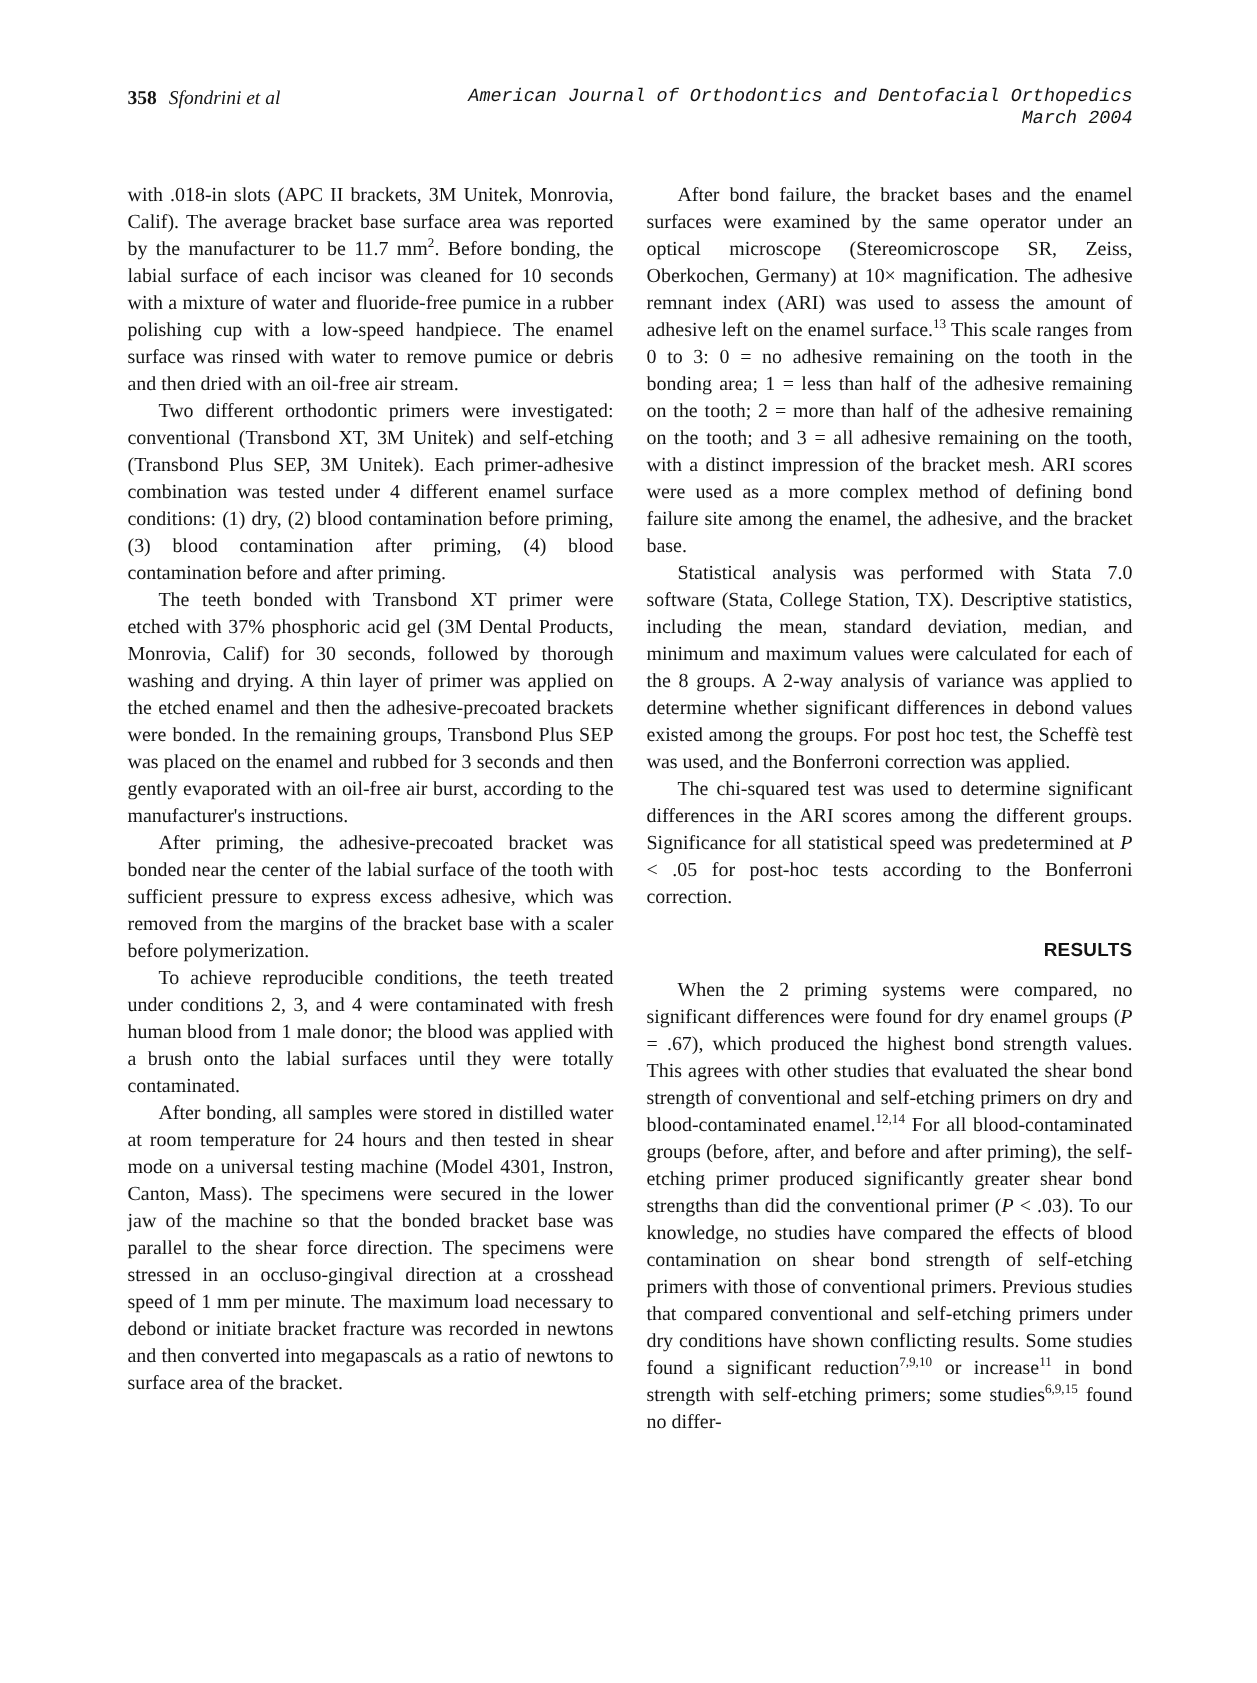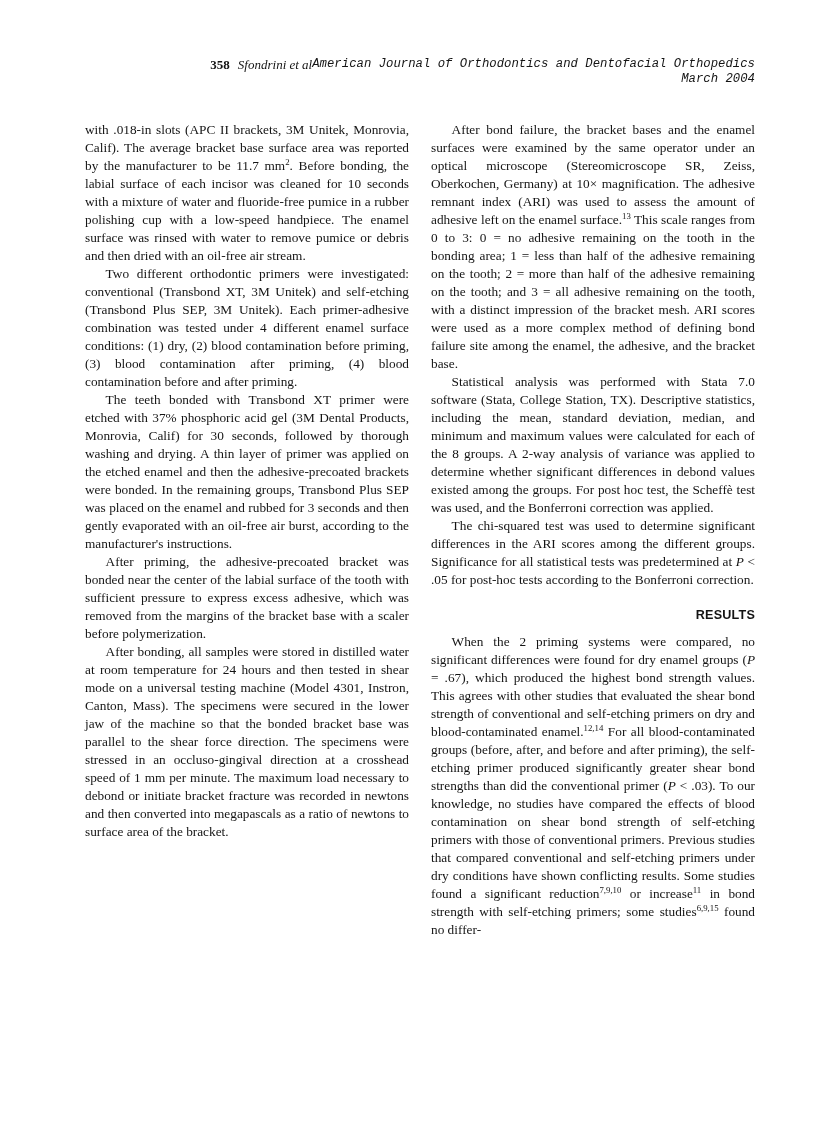--- a/index.html
+++ b/index.html
@@ -13,21 +13,21 @@
     height: 1122px;
     box-sizing: border-box;
     background: #ffffff;
     color: #141414;
     font-family: "Liberation Serif", serif;
     padding: 57px 83px 0 85px;
     overflow: hidden;
   }
   .page-header {
     display: flex;
-    justify-content: flex-end;
+    justify-content: space-between;
     align-items: flex-start;
     font-size: 13px;
     line-height: 15px;
   }
   .header-left .page-number {
     font-weight: bold;
     margin-right: 8px;
   }
   .header-left .authors {
     font-style: italic;
@@ -85,23 +85,24 @@
       <div class="journal-name">American Journal of Orthodontics and Dentofacial Orthopedics</div>
       <div class="journal-date">March 2004</div>
     </div>
   </header>
   <main class="columns">
     <div class="column">
         <p class="para no-indent"><span>with .018-in slots (APC II brackets, 3M Unitek, Monrovia, Calif). The average bracket base surface area was reported by the manufacturer to be 11.7 mm</span><sup>2</sup><span>. Before bonding, the labial surface of each incisor was cleaned for 10 seconds with a mixture of water and fluoride-free pumice in a rubber polishing cup with a low-speed handpiece. The enamel surface was rinsed with water to remove pumice or debris and then dried with an oil-free air stream.</span></p>
         <p class="para"><span>Two different orthodontic primers were investigated: conventional (Transbond XT, 3M Unitek) and self-etching (Transbond Plus SEP, 3M Unitek). Each primer-adhesive combination was tested under 4 different enamel surface conditions: (1) dry, (2) blood contamination before priming, (3) blood contamination after priming, (4) blood contamination before and after priming.</span></p>
         <p class="para"><span>The teeth bonded with Transbond XT primer were etched with 37% phosphoric acid gel (3M Dental Products, Monrovia, Calif) for 30 seconds, followed by thorough washing and drying. A thin layer of primer was applied on the etched enamel and then the adhesive-precoated brackets were bonded. In the remaining groups, Transbond Plus SEP was placed on the enamel and rubbed for 3 seconds and then gently evaporated with an oil-free air burst, according to the manufacturer's instructions.</span></p>
         <p class="para"><span>After priming, the adhesive-precoated bracket was bonded near the center of the labial surface of the tooth with sufficient pressure to express excess adhesive, which was removed from the margins of the bracket base with a scaler before polymerization.</span></p>
+        <p class="para"><span>To achieve reproducible conditions, the teeth treated under conditions 2, 3, and 4 were contaminated with fresh human blood from 1 male donor; the blood was applied with a brush onto the labial surfaces until they were totally contaminated.</span></p>
         <p class="para"><span>After bonding, all samples were stored in distilled water at room temperature for 24 hours and then tested in shear mode on a universal testing machine (Model 4301, Instron, Canton, Mass). The specimens were secured in the lower jaw of the machine so that the bonded bracket base was parallel to the shear force direction. The specimens were stressed in an occluso-gingival direction at a crosshead speed of 1 mm per minute. The maximum load necessary to debond or initiate bracket fracture was recorded in newtons and then converted into megapascals as a ratio of newtons to surface area of the bracket.</span></p>
       </div>
     <div class="column">
         <p class="para"><span>After bond failure, the bracket bases and the enamel surfaces were examined by the same operator under an optical microscope (Stereomicroscope SR, Zeiss, Oberkochen, Germany) at 10× magnification. The adhesive remnant index (ARI) was used to assess the amount of adhesive left on the enamel surface.</span><sup>13</sup><span> This scale ranges from 0 to 3: 0 = no adhesive remaining on the tooth in the bonding area; 1 = less than half of the adhesive remaining on the tooth; 2 = more than half of the adhesive remaining on the tooth; and 3 = all adhesive remaining on the tooth, with a distinct impression of the bracket mesh. ARI scores were used as a more complex method of defining bond failure site among the enamel, the adhesive, and the bracket base.</span></p>
         <p class="para"><span>Statistical analysis was performed with Stata 7.0 software (Stata, College Station, TX). Descriptive statistics, including the mean, standard deviation, median, and minimum and maximum values were calculated for each of the 8 groups. A 2-way analysis of variance was applied to determine whether significant differences in debond values existed among the groups. For post hoc test, the Scheffè test was used, and the Bonferroni correction was applied.</span></p>
-        <p class="para"><span>The chi-squared test was used to determine significant differences in the ARI scores among the different groups. Significance for all statistical tests was predetermined at </span><i>P</i><span> &lt; .05 for post-hoc tests according to the Bonferroni correction.</span></p>
+        <p class="para"><span>The chi-squared test was used to determine significant differences in the ARI scores among the different groups. Significance for all statistical speed was predetermined at </span><i>P</i><span> &lt; .05 for post-hoc tests according to the Bonferroni correction.</span></p>
         <h2 class="section-heading">RESULTS</h2>
         <p class="para"><span>When the 2 priming systems were compared, no significant differences were found for dry enamel groups (</span><i>P</i><span> = .67), which produced the highest bond strength values. This agrees with other studies that evaluated the shear bond strength of conventional and self-etching primers on dry and blood-contaminated enamel.</span><sup>12,14</sup><span> For all blood-contaminated groups (before, after, and before and after priming), the self-etching primer produced significantly greater shear bond strengths than did the conventional primer (</span><i>P</i><span> &lt; .03). To our knowledge, no studies have compared the effects of blood contamination on shear bond strength of self-etching primers with those of conventional primers. Previous studies that compared conventional and self-etching primers under dry conditions have shown conflicting results. Some studies found a significant reduction</span><sup>7,9,10</sup><span> or increase</span><sup>11</sup><span> in bond strength with self-etching primers; some studies</span><sup>6,9,15</sup><span> found no differ-</span></p>
       </div>
   </main>
 </div>
 
 </body></html>

